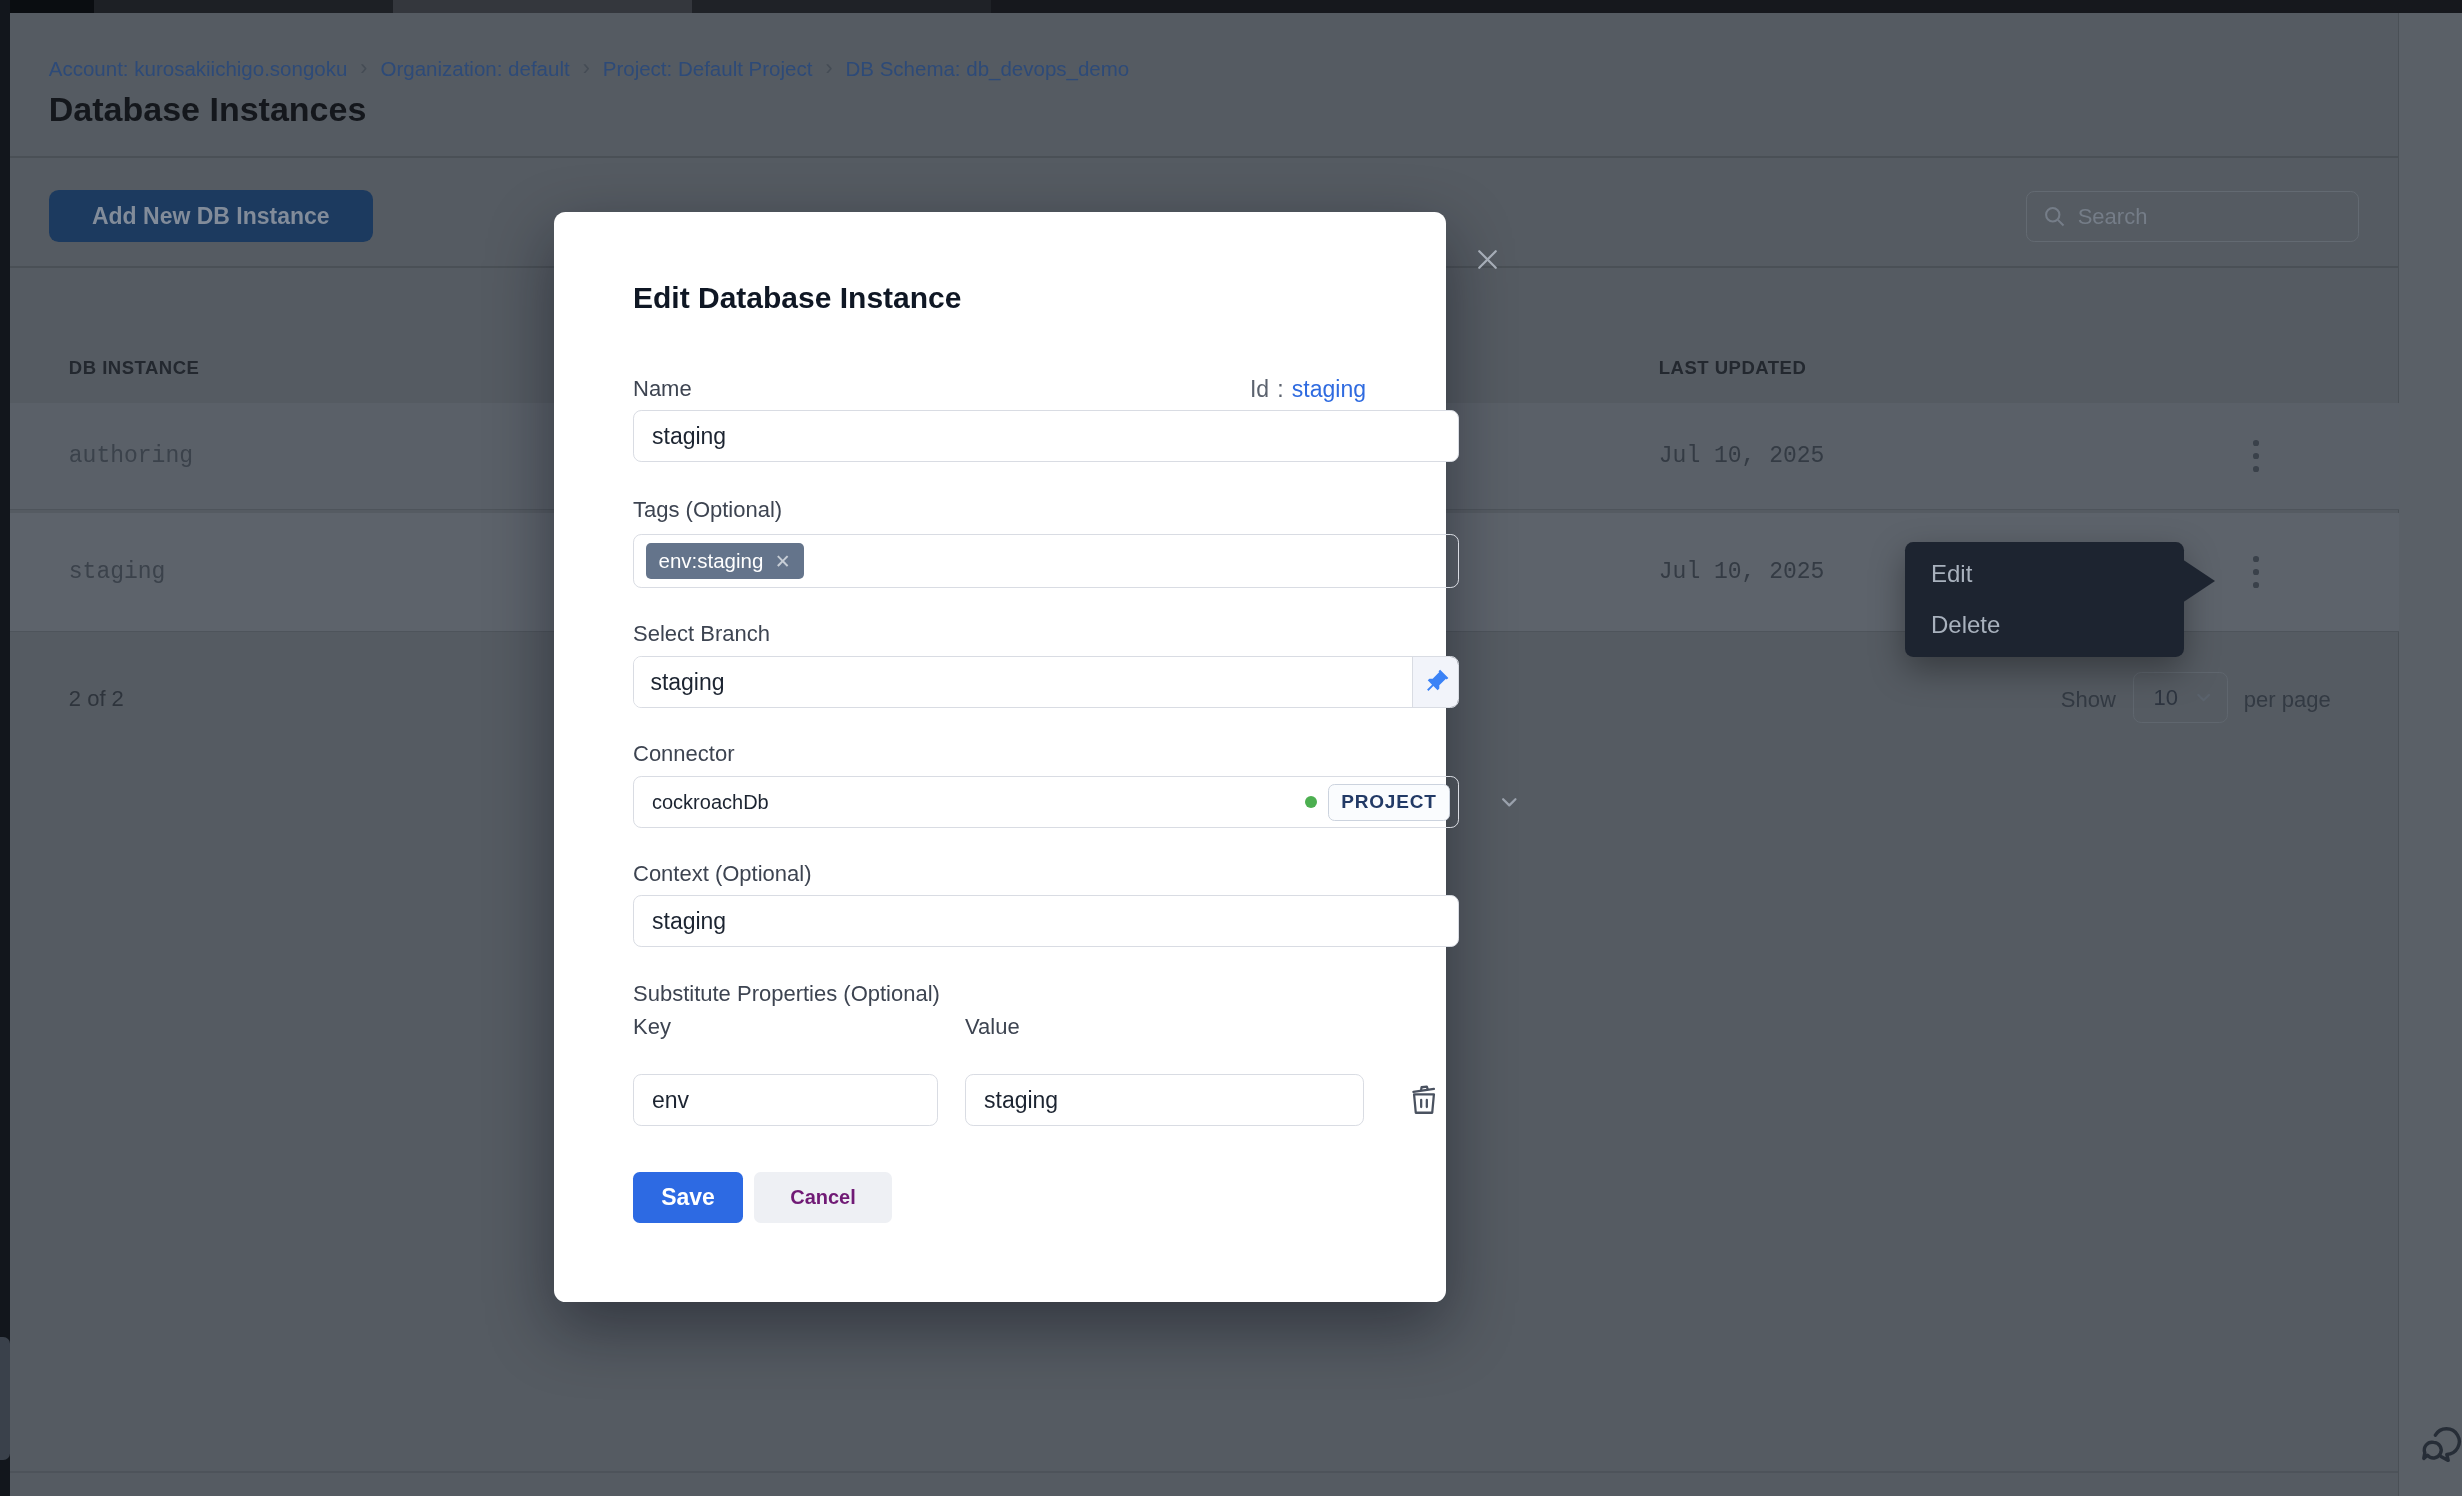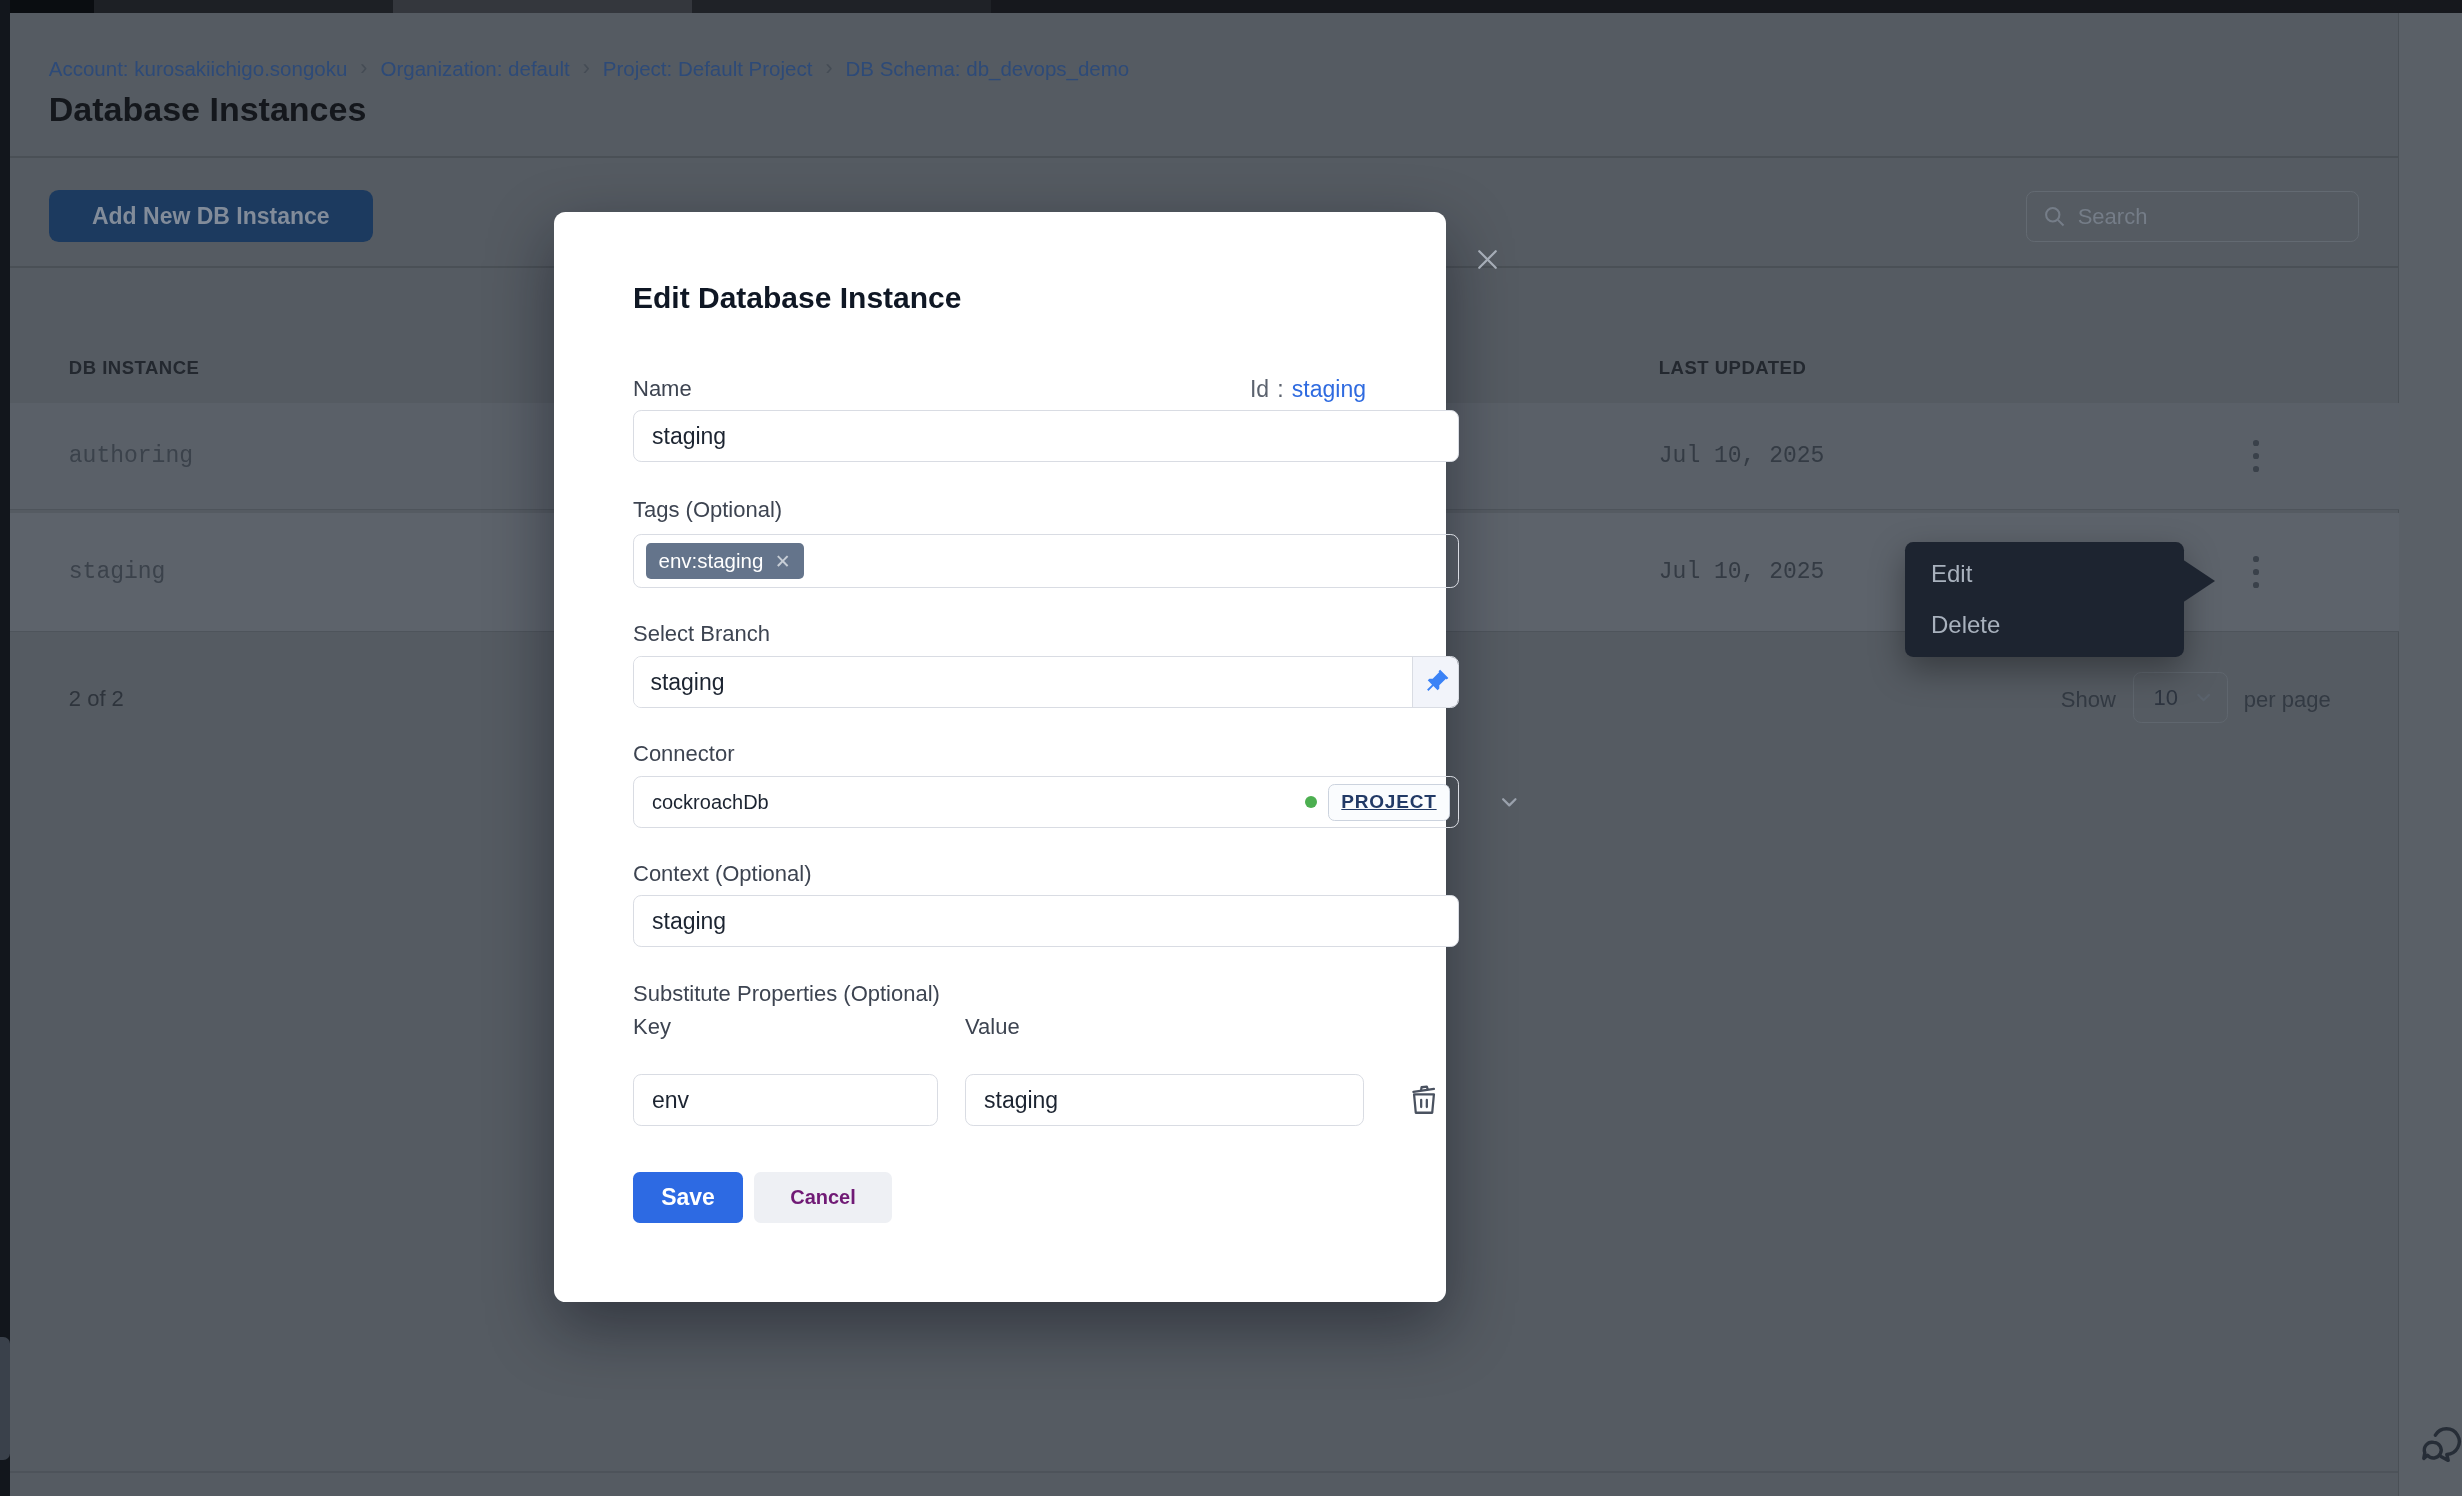--- a/index.html
+++ b/index.html
@@ -94,21 +94,21 @@
   .branch-box { position:absolute; left:79px; top:444px; width:826px; height:52px; border:1.6px solid #d9dce3; border-radius:8.2px;
                 display:flex; overflow:hidden; }
   .branch-box input { flex:1; border:none; outline:none; font-size:23px; color:#1c2431; padding-left:16.4px; font-family:inherit; }
   .pin-btn { width:46px; background:#f2f4fa; border-left:1.6px solid #d9dce3; display:flex; align-items:center; justify-content:center; cursor:pointer; }
 
   .connector-box { position:absolute; left:79px; top:564px; width:826px; height:52px; border:1.6px solid #d9dce3; border-radius:8.2px;
                    display:flex; align-items:center; cursor:pointer; }
   .connector-value { position:absolute; left:18px; font-size:20px; color:#1c2431; }
   .conn-dot { position:absolute; left:671px; width:12.3px; height:12.3px; border-radius:50%; background:#4caf50; }
   .conn-badge { position:absolute; left:694px; height:37px; border:1.6px solid #ccd3de; border-radius:6.6px; background:#fafcfe;
-                display:flex; align-items:center; padding:0 12.3px; font-size:19px; font-weight:600; letter-spacing:0.8px; color:#223a66;text-decoration:underline; }
+                display:flex; align-items:center; padding:0 12.3px; font-size:19px; font-weight:600; letter-spacing:0.8px; color:#223a66; }
   .conn-chevron { position:absolute; left:863px; }
 
   .subprop-trash { position:absolute; left:851px; top:869px; width:38px; height:38px; display:flex; align-items:center; justify-content:center; cursor:pointer; }
 
   .save-btn { position:absolute; left:79px; top:960px; width:110px; height:51px; background:#2d6ae3; border:none; border-radius:6.6px;
               color:#ffffff; font-size:23px; font-weight:700; cursor:pointer; font-family:inherit; }
   .cancel-btn { position:absolute; left:200px; top:960px; width:138px; height:51px; background:#eef0f4; border:none; border-radius:6.6px;
                 color:#701a75; font-size:20px; font-weight:700; cursor:pointer; font-family:inherit; }
 </style>
 </head>

